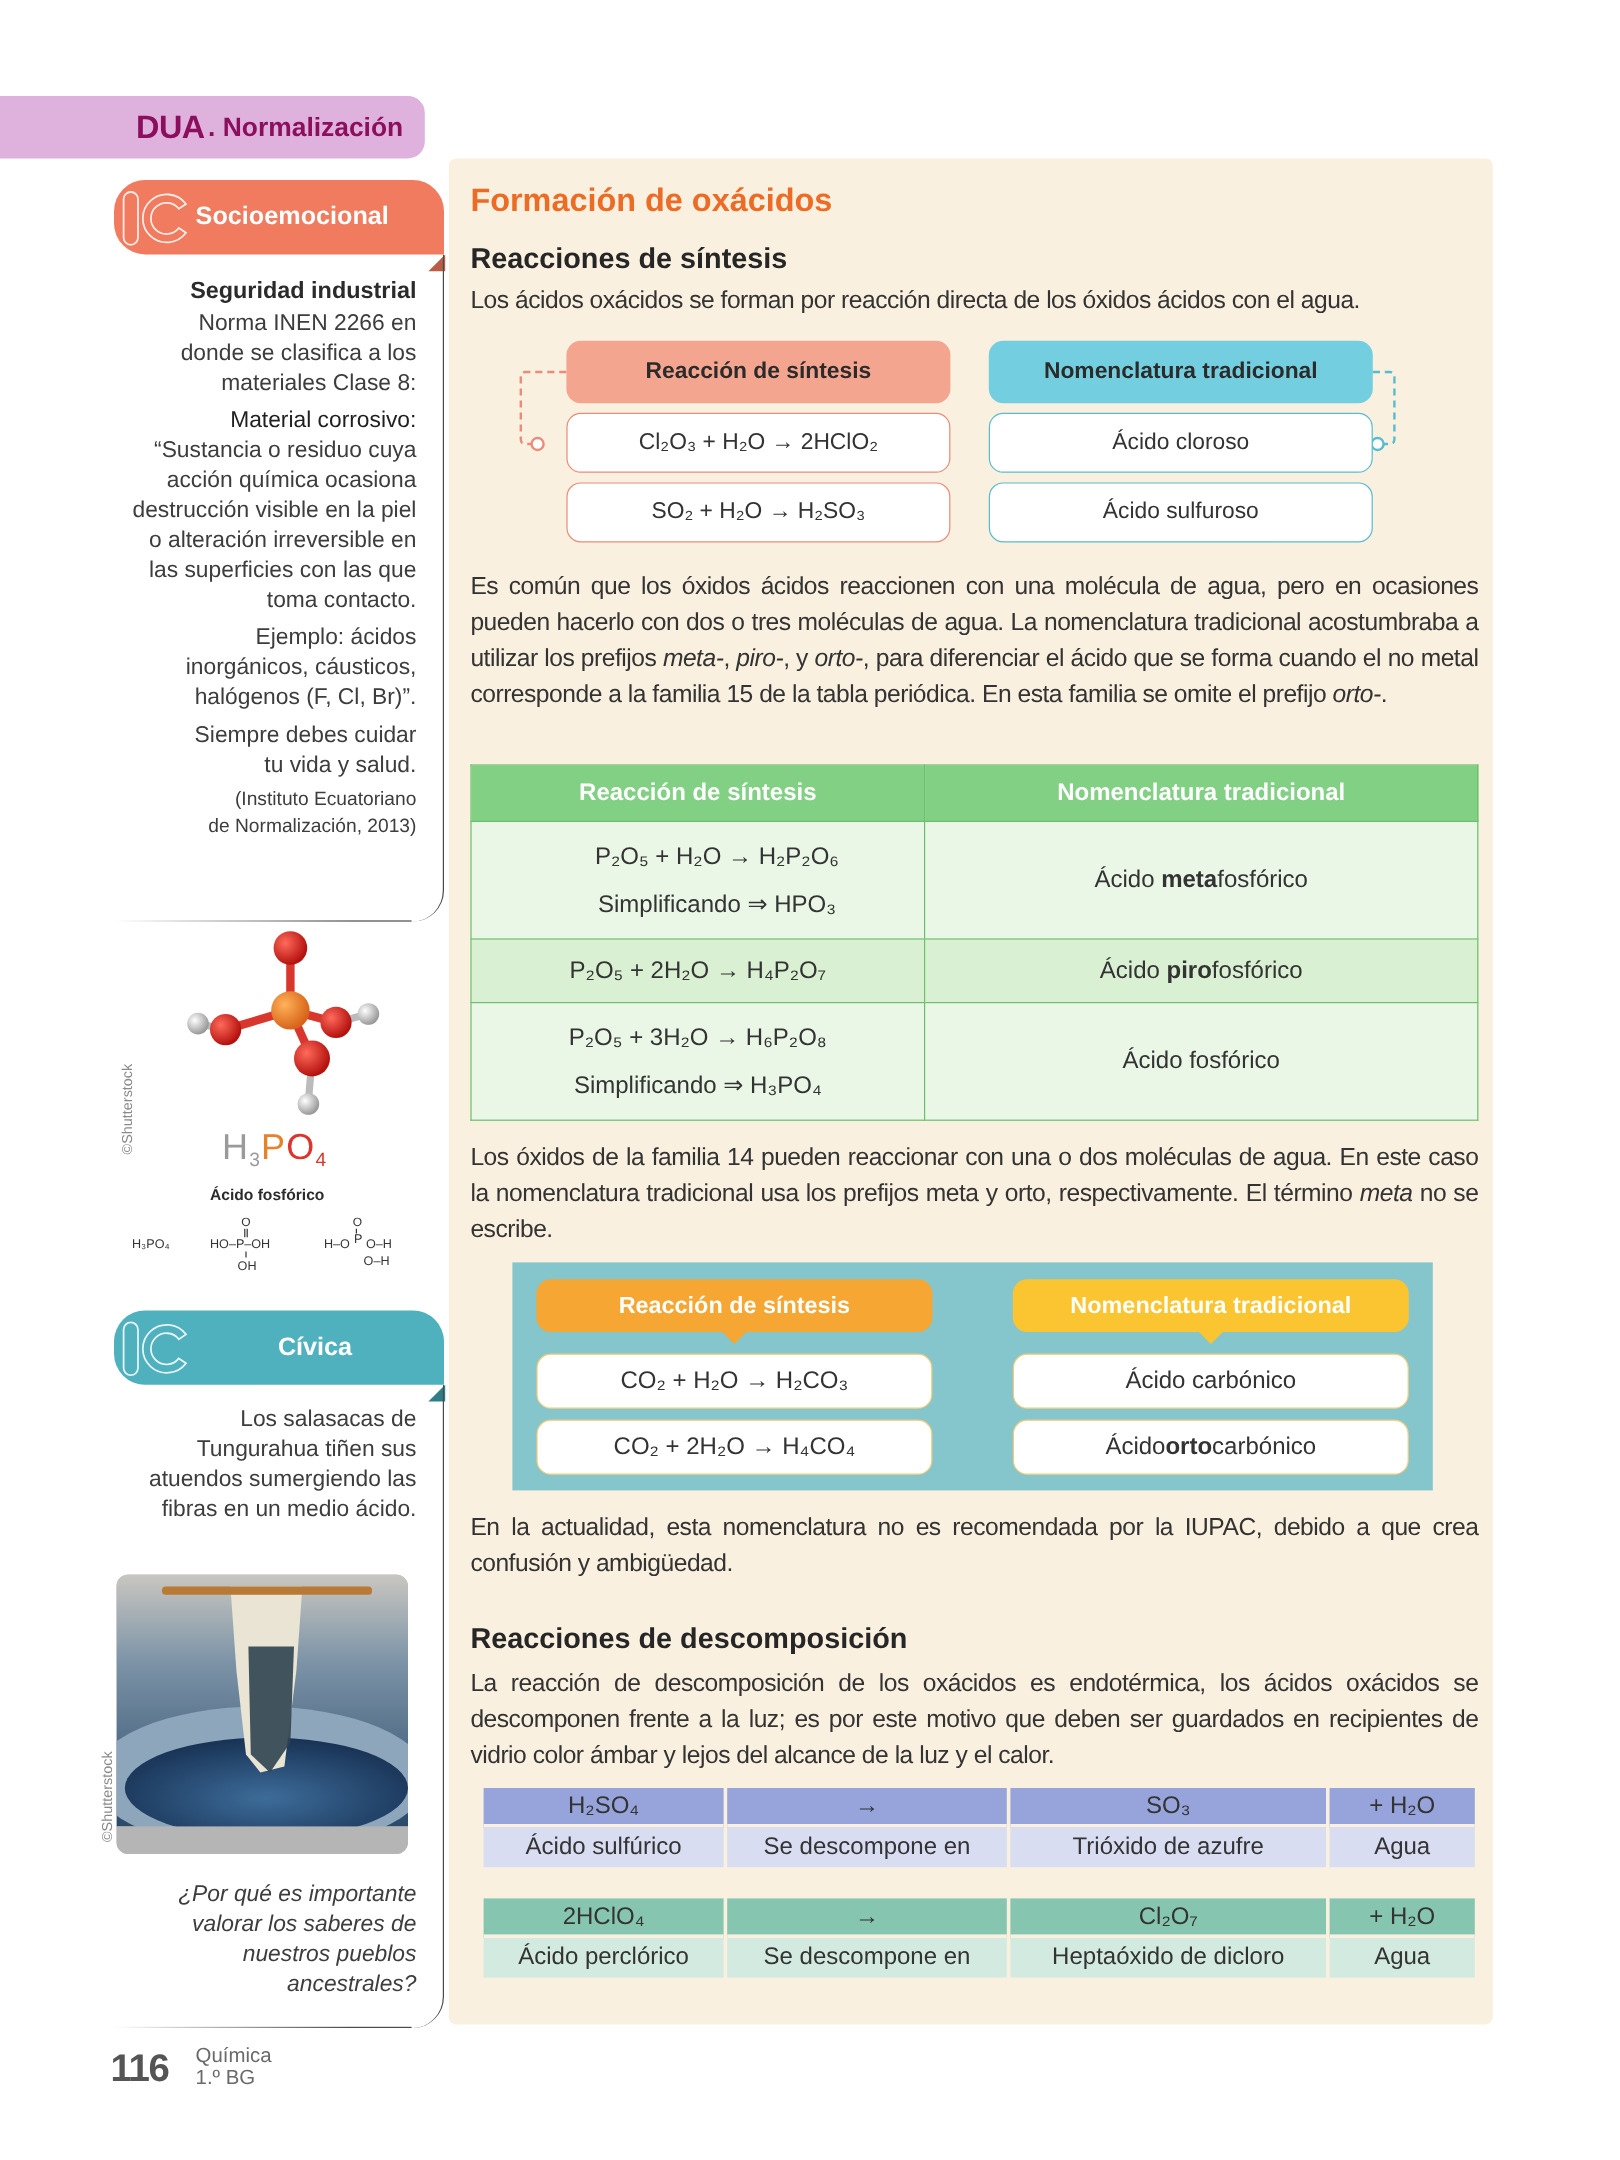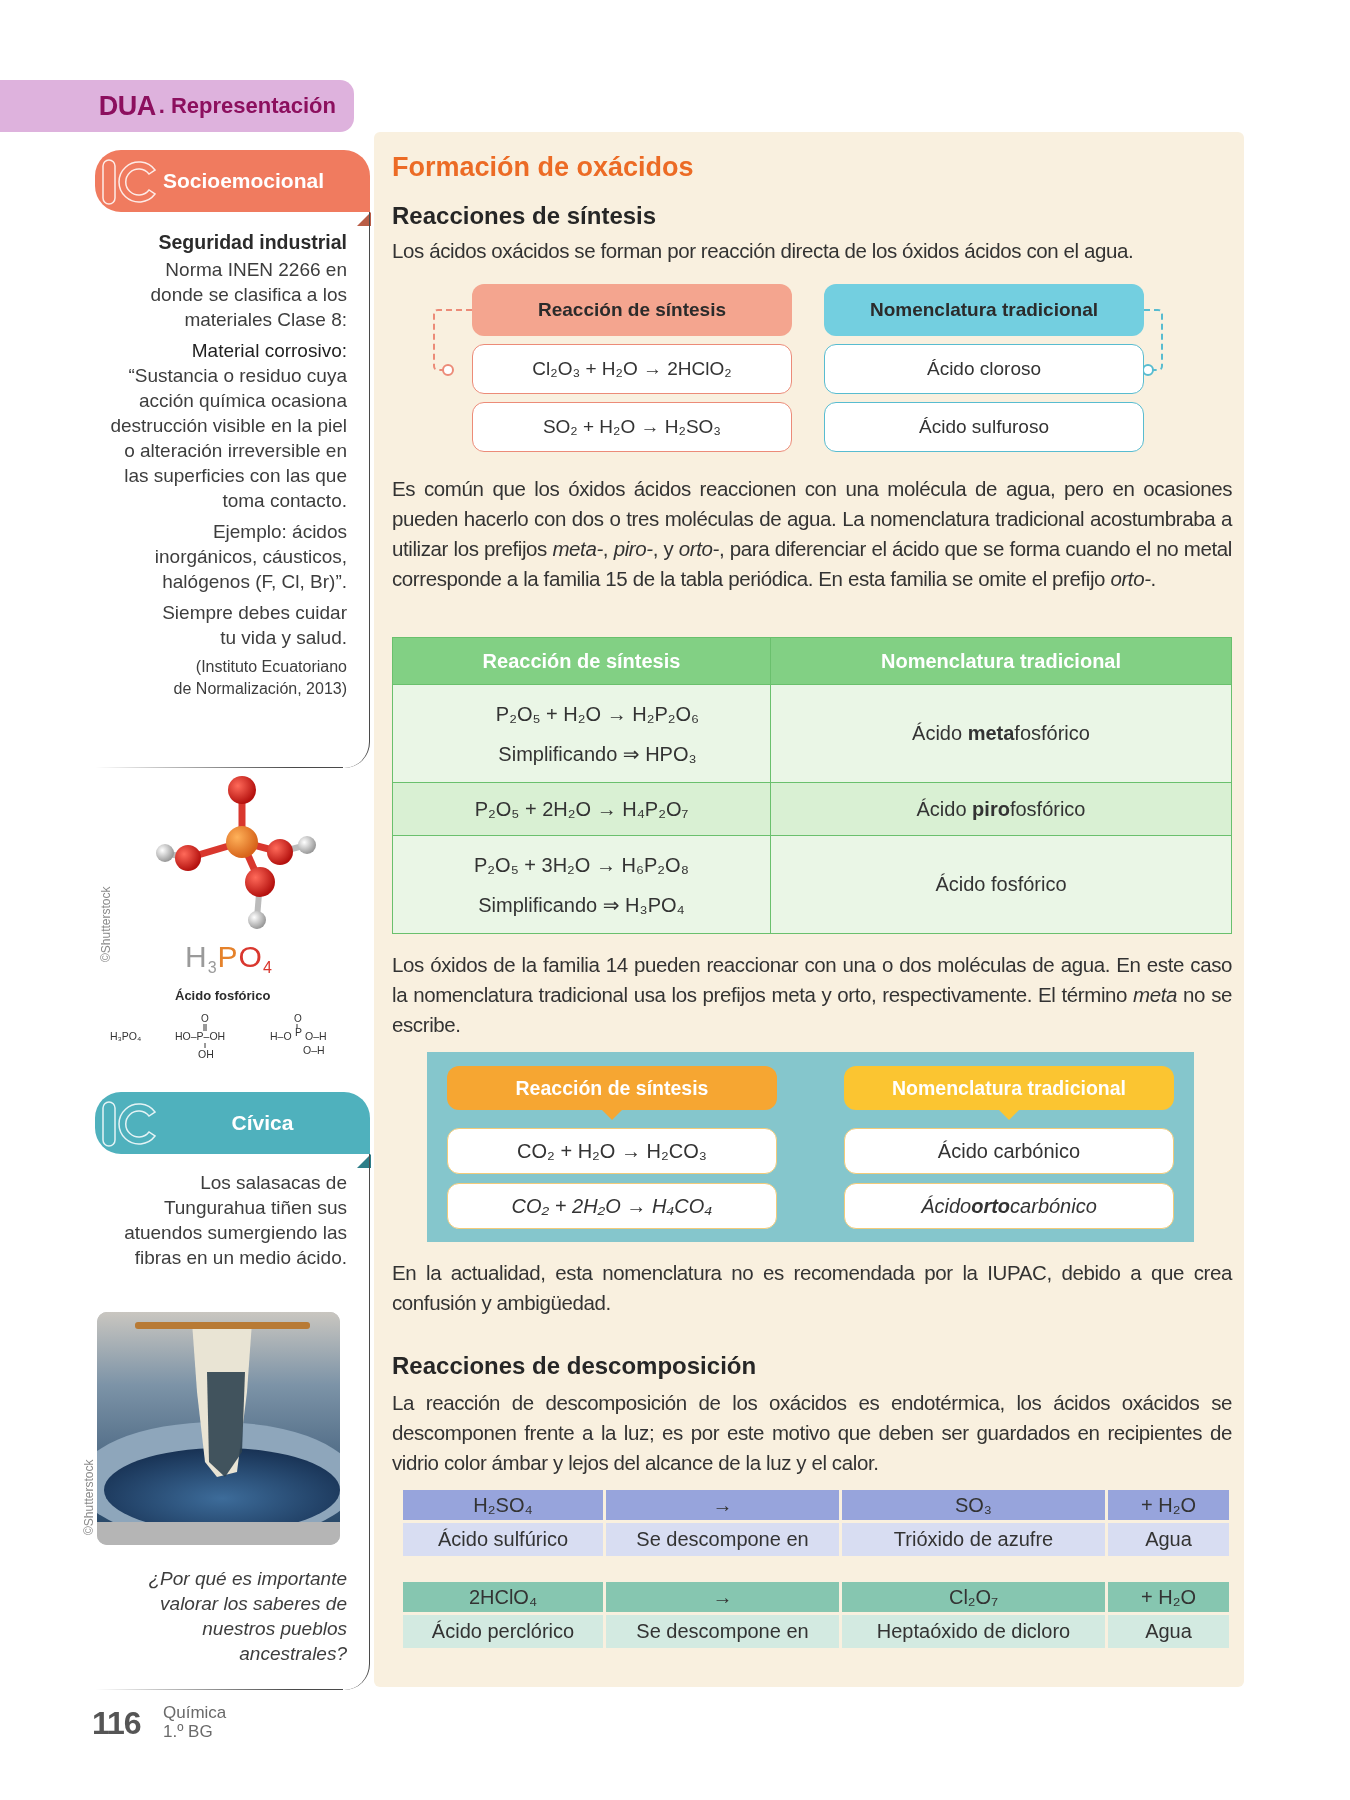--- a/index.html
+++ b/index.html
@@ -106,37 +106,37 @@
   
   .teal-box { position: absolute; left: 53px; top: 920px; width: 767px; height: 190px; background: #85c6cc; }
   .teal-box .th { position: absolute; top: 14px; height: 44px; width: 330px; border-radius: 12px; color: #fff; font-weight: bold; font-size: 19.5px; display:flex; align-items:center; justify-content:center; }
   .teal-box .th::after { content: ""; position: absolute; bottom: -10px; left: 50%; margin-left: -10px; border-left: 10px solid transparent; border-right: 10px solid transparent; }
   .teal-box .th.left { left: 20px; background: #f6a632; }
   .teal-box .th.left::after { border-top: 10px solid #f6a632; }
   .teal-box .th.right { left: 417px; background: #fbc531; }
   .teal-box .th.right::after { border-top: 10px solid #fbc531; }
   .teal-box .cell { position: absolute; width: 330px; height: 46px; background: #fff; border-radius: 12px; border: 1.5px solid #f2cb7a; display:flex; align-items:center; justify-content:center; font-size: 20px; color:#333; }
   .teal-box .cell.left { left: 20px; } .teal-box .cell.right { left: 417px; }
-  .teal-box .r1 { top: 76px; } .teal-box .r2 { top: 131px; font-style: italic; }
+  .teal-box .r1 { top: 76px; } .teal-box .r2 { top: 131px; }
 
   
   .dtable { position: absolute; left: 26px; width: 832px; border-collapse: separate; border-spacing: 3px 0; font-size: 20px; color: #333; }
   .dtable td { text-align: center; height: 33px; }
   .dtable.blue .top td { background: #97a4dc; }
   .dtable.blue .bot td { background: #d8ddf2; }
   .dtable.green .top td { background: #86c6b0; }
   .dtable.green .bot td { background: #d3eae1; }
   .dtable .top td { border-bottom: 3px solid #f9f0df; }
 </style>
 </head>
 <body>
 
 <div class="dua-bar">
   <span class="dua-strong">DUA</span>
-  <span class="dua-rest">. Representación</span>
+  <span class="dua-rest">. Normalización</span>
 </div>
 
 <div class="side-card socio" style="top:150px;">
   <div class="side-tab">
     <svg class="ic-logo" viewBox="0 0 60 52">
       <rect x="4" y="4" width="12" height="44" rx="6" fill="none" stroke="#fff" stroke-width="1.5" opacity="0.85"></rect>
       <path d="M56 14 A20 20 0 1 0 56 38 L50 34 A13 13 0 1 1 50 18 Z" fill="none" stroke="#fff" stroke-width="1.5" opacity="0.85"></path>
     </svg>
     <span style="margin-left:68px;">Socioemocional</span>
     <span class="tab-fold"></span>

